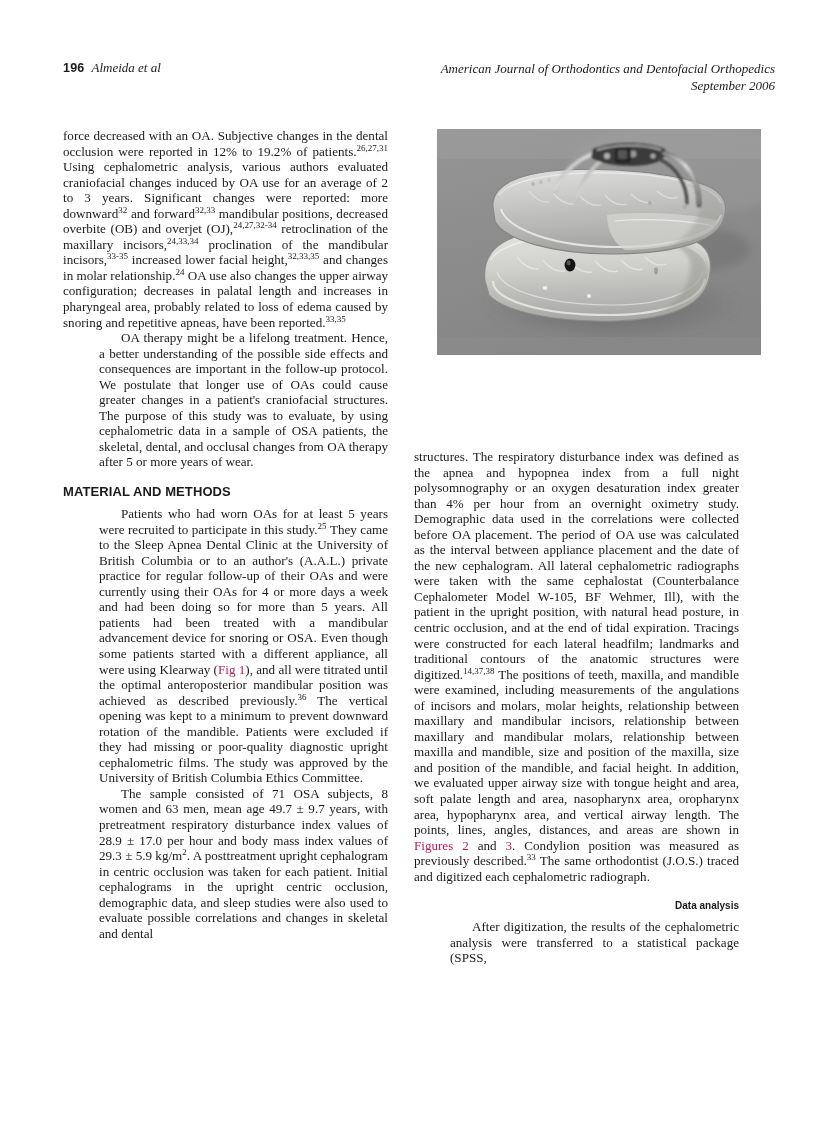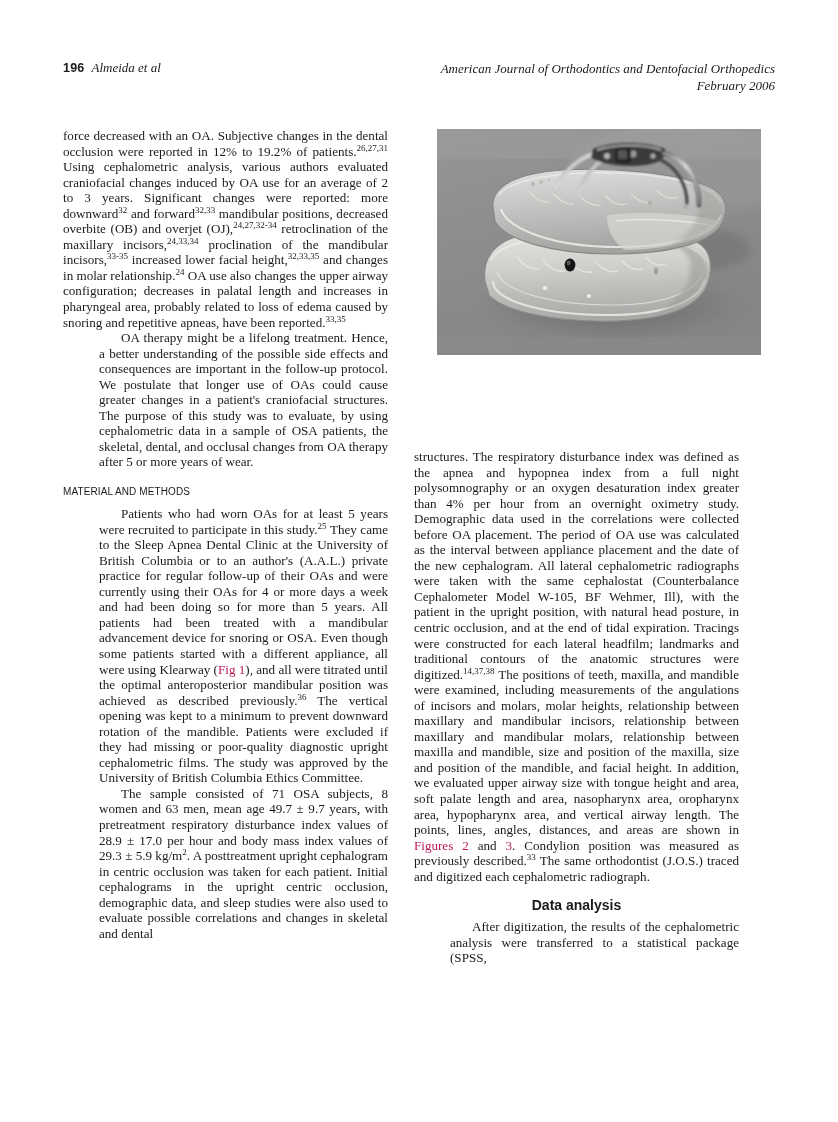--- a/index.html
+++ b/index.html
@@ -82,36 +82,36 @@
   p.indent { text-indent: 22px; margin-left: 36px; }
 
   sup {
     font-size: 9.0px;
     vertical-align: super;
     line-height: 0;
   }
 
   .sec-head {
     font-family: "Liberation Sans", sans-serif;
-    font-weight: normal;
-    font-size: 10px;
+    font-weight: bold;
+    font-size: 13px;
     line-height: 15px;
     margin-top: 14px;
     margin-bottom: 7px;
     letter-spacing: 0.1px;
     text-align: left;
   }
   .sub-head {
     font-family: "Liberation Sans", sans-serif;
     font-weight: bold;
-    font-size: 14px;
+    font-size: 10px;
     line-height: 15px;
     margin-top: 14px;
     margin-bottom: 6px;
-    text-align: center;
+    text-align: right;
   }
 
   .xref { color: #be185d; }
 
   
   .figure-block {
     position: absolute;
     left: 437px;
     top: 129px;
     width: 324px;
@@ -140,21 +140,21 @@
 <body>
 
 <div class="page">
 
   <div class="runhead">
     <div class="runhead-left">
       <span class="runhead-pageno">196</span><span class="runhead-authors">Almeida et al</span>
     </div>
     <div class="runhead-right">
       <div>American Journal of Orthodontics and Dentofacial Orthopedics</div>
-      <div>February 2006</div>
+      <div>September 2006</div>
     </div>
   </div>
 
   <div class="col col-left">
 
     <p><span>force decreased with an OA. Subjective changes in the dental occlusion were reported in 12% to 19.2% of patients.</span><sup>26,27,31</sup><span> Using cephalometric analysis, various authors evaluated craniofacial changes induced by OA use for an average of 2 to 3 years. Significant changes were reported: more downward</span><sup>32</sup><span> and forward</span><sup>32,33</sup><span> mandibular positions, decreased overbite (OB) and overjet (OJ),</span><sup>24,27,32-34</sup><span> retroclination of the maxillary incisors,</span><sup>24,33,34</sup><span> proclination of the mandibular incisors,</span><sup>33-35</sup><span> increased lower facial height,</span><sup>32,33,35</sup><span> and changes in molar relationship.</span><sup>24</sup><span> OA use also changes the upper airway configuration; decreases in palatal length and increases in pharyngeal area, probably related to loss of edema caused by snoring and repetitive apneas, have been reported.</span><sup>33,35</sup></p>
 
     <p class="indent">OA therapy might be a lifelong treatment. Hence, a better understanding of the possible side effects and consequences are important in the follow-up protocol. We postulate that longer use of OAs could cause greater changes in a patient's craniofacial structures. The purpose of this study was to evaluate, by using cephalometric data in a sample of OSA patients, the skeletal, dental, and occlusal changes from OA therapy after 5 or more years of wear.</p>
 
     <div class="sec-head">MATERIAL AND METHODS</div>

